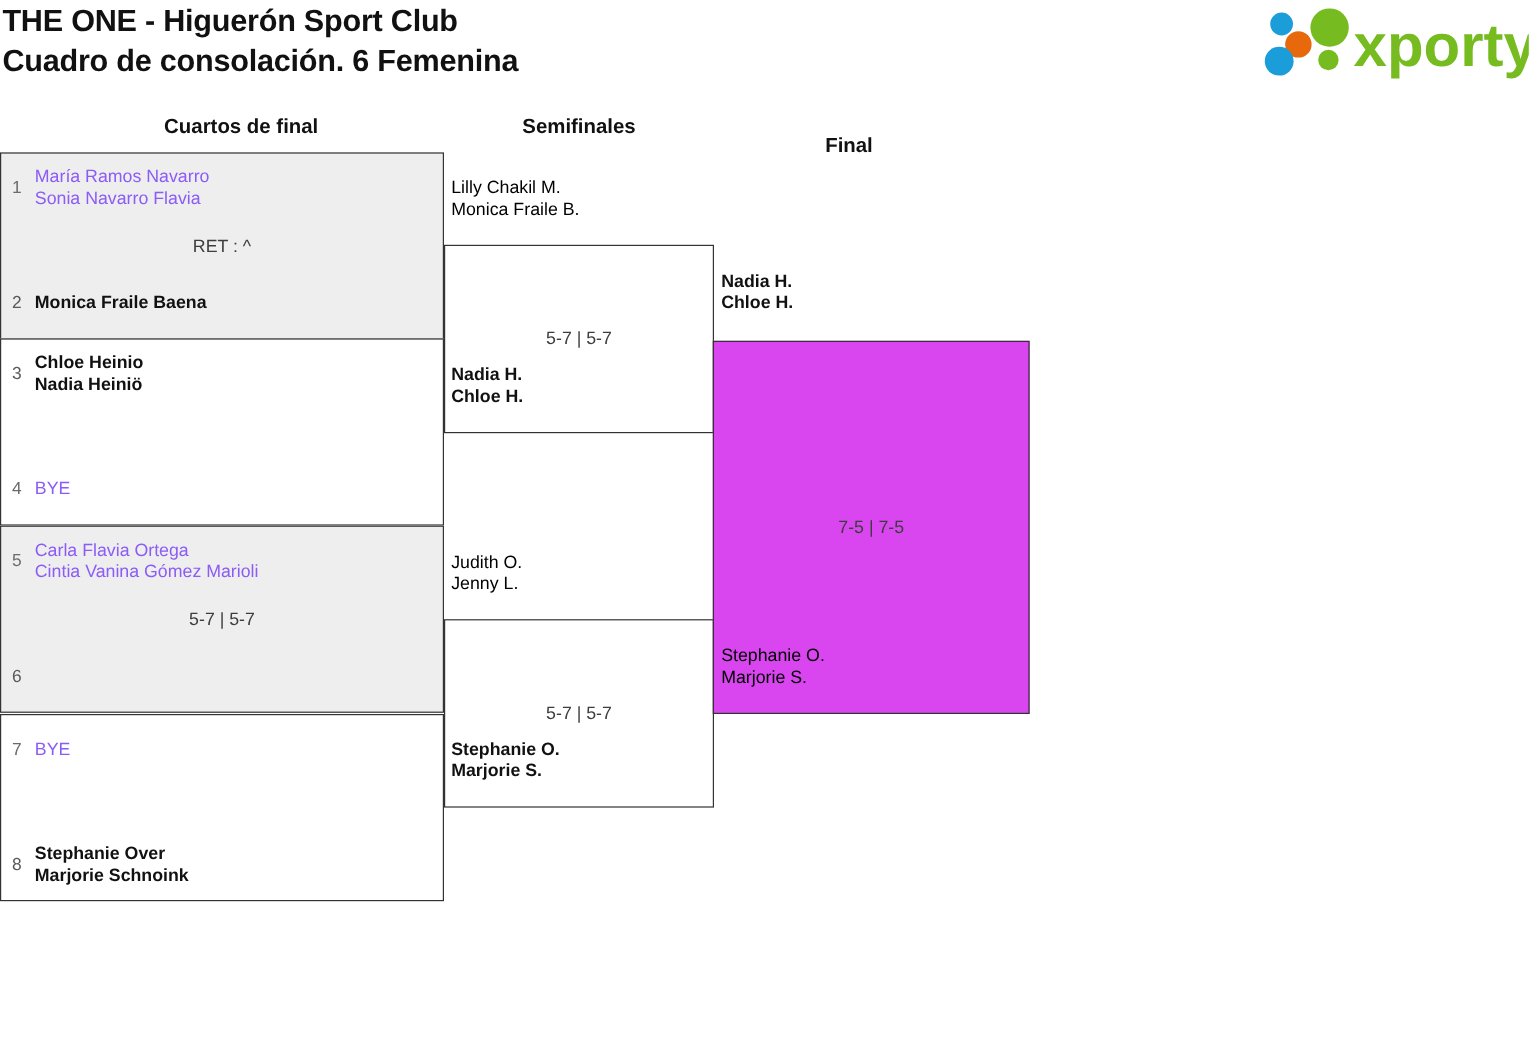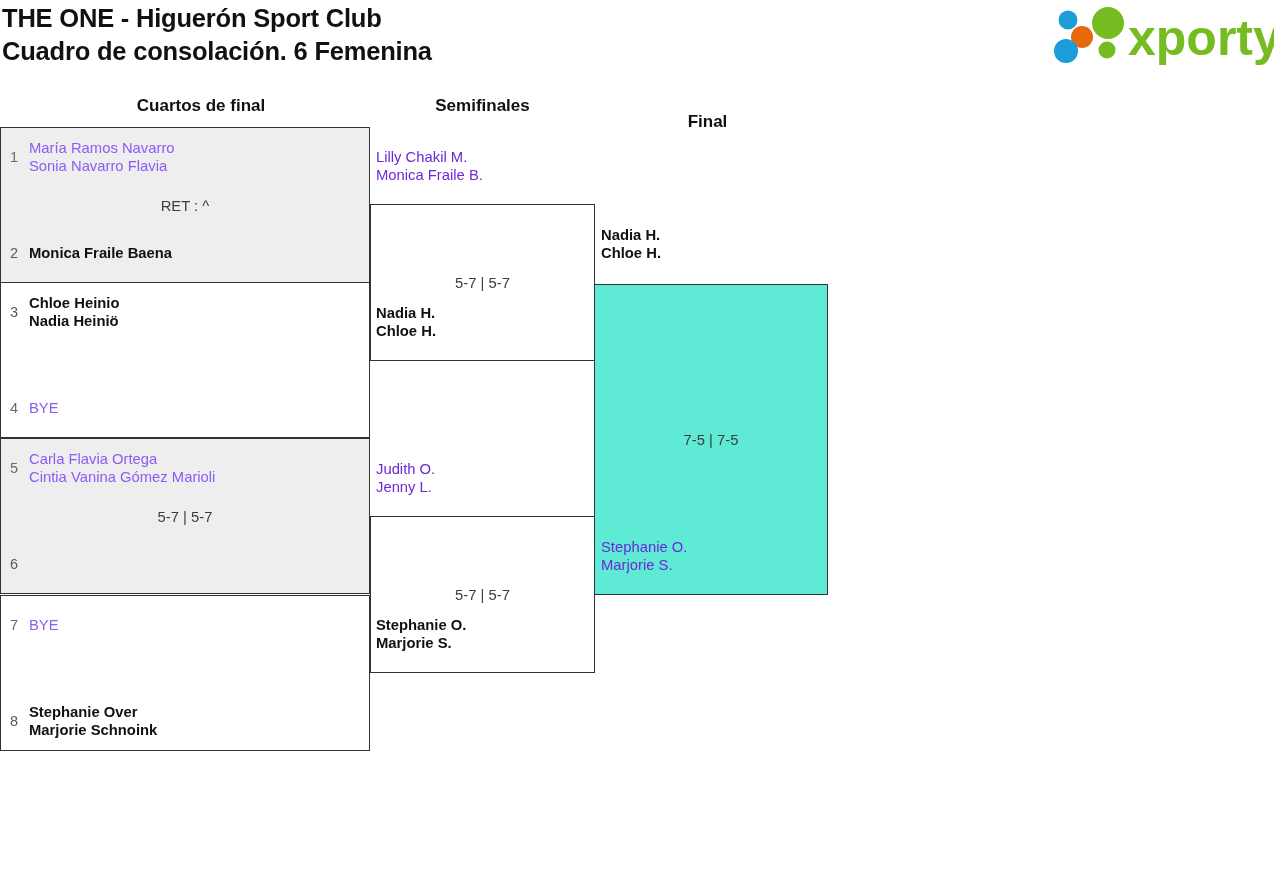--- a/index.html
+++ b/index.html
@@ -112,27 +112,27 @@
   
   .f-name {
     position: absolute;
     left: 601px;
     width: 215px;
     height: 38px;
     display: flex; align-items: center;
   }
   .f-box {
     position: absolute;
-    left: 594px; width: 234px;
+    left: 594px; width: 264px;
     border: 1px solid #333333;
-    background: #5eead4;
+    background: #d946ef;
   }
   .f-box .score { top: 50%; transform: translateY(-9px); }
 
-  .nm { font-size: 14.8px; line-height: 18px; color: #6d28d9; }
+  .nm { font-size: 14.8px; line-height: 18px; color: #000000; }
   .nm .n { display: block; white-space: nowrap; }
   .nm.win { color: #111111; font-weight: 700; }
 </style>
 </head>
 <body>
 
 <div id="page">
 
   <div class="title-block">
     <div class="title-line">THE ONE - Higuerón Sport Club</div>

